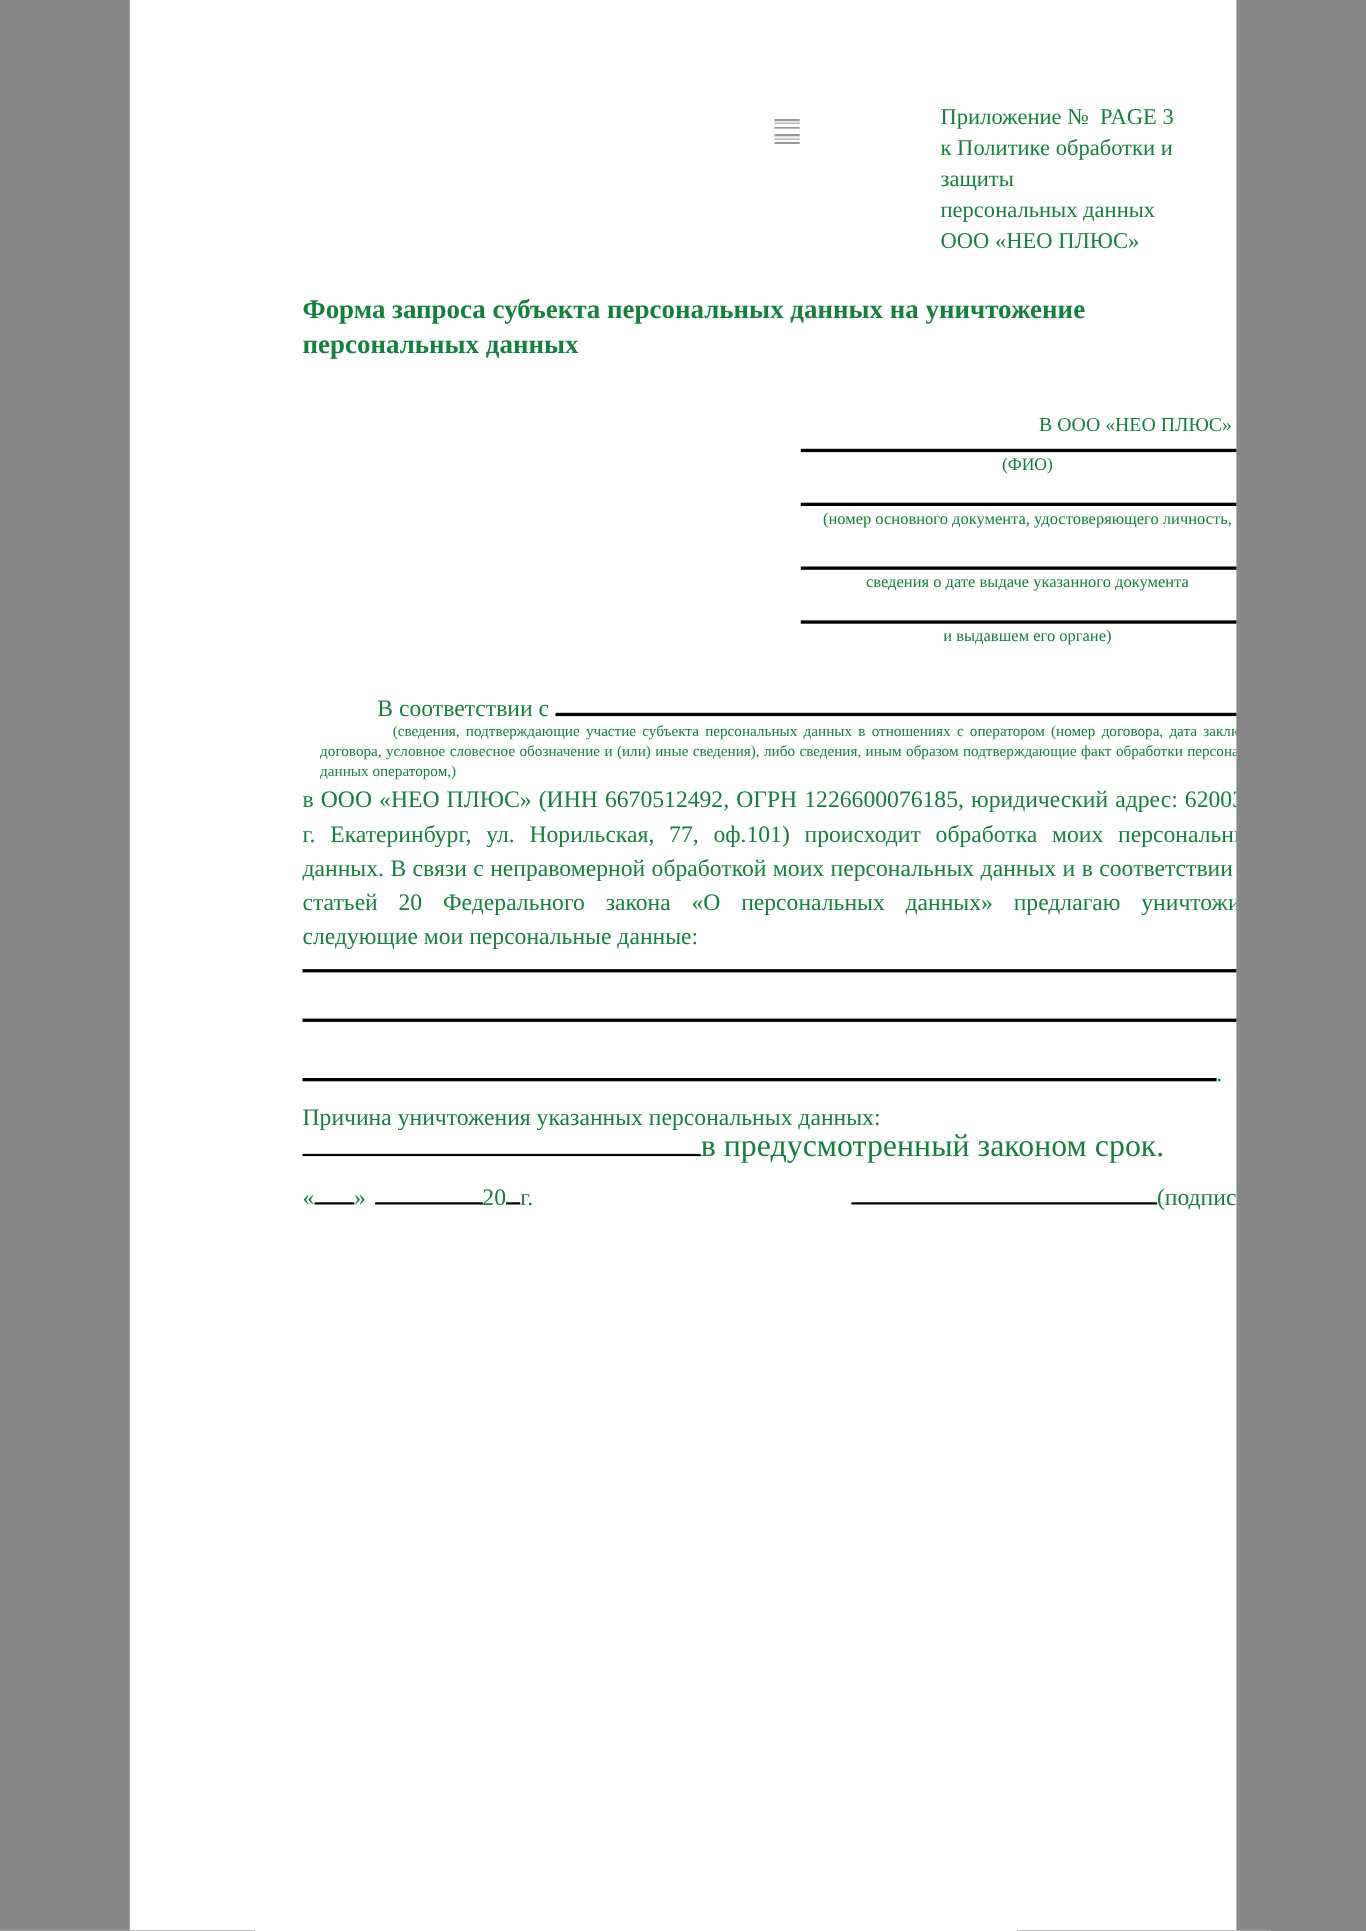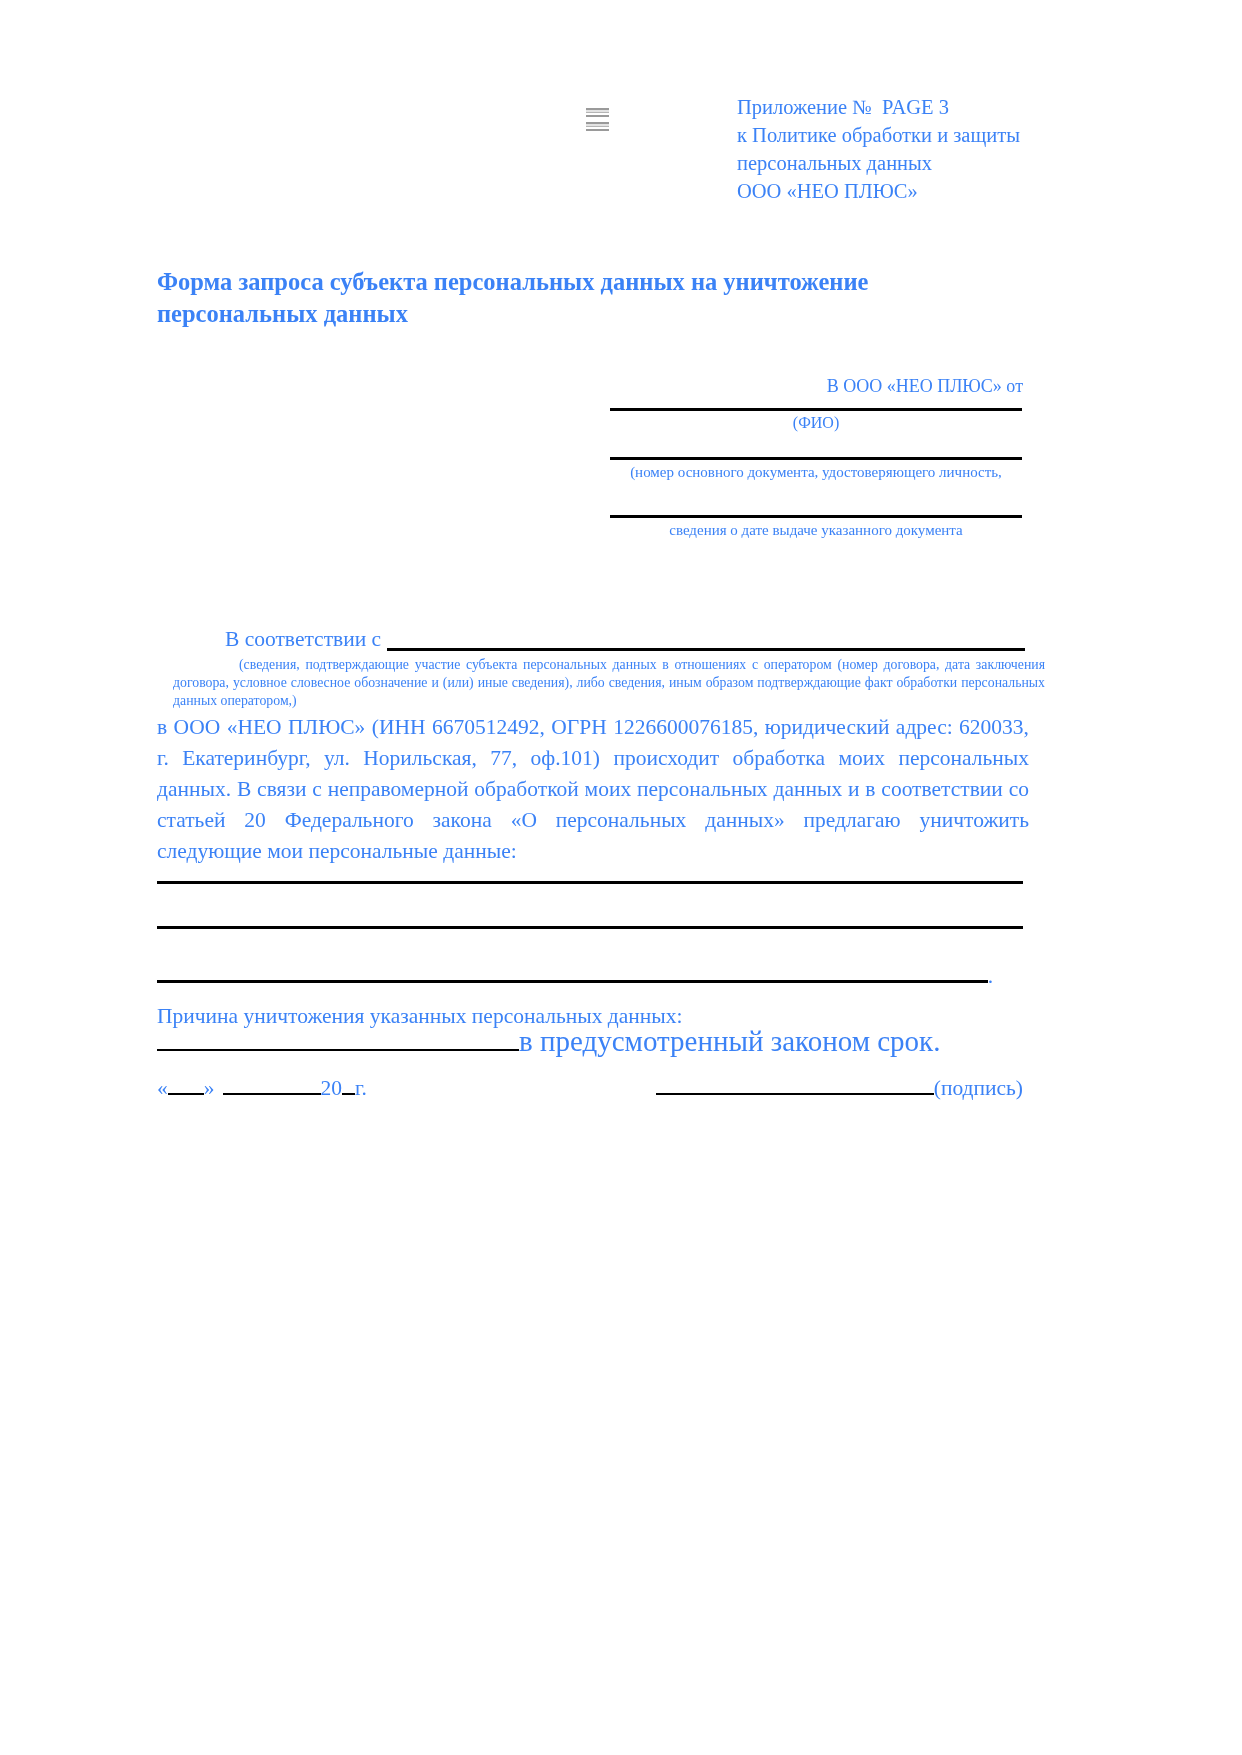--- a/index.html
+++ b/index.html
@@ -1,21 +1,21 @@
 <!DOCTYPE html>
 <html><head>
 <meta charset="utf-8">
 <style>
   html,body{margin:0;padding:0;background:#888;}
   .page{
     position:relative;
-    width:1242px;height:1755px;
+    width:1006px;height:1755px;
     margin:0 auto;
     background:#ffffff;
-    color:#3b82f6;
+    color:#15803d;
     font-family:"Liberation Serif","DejaVu Serif",serif;
     overflow:hidden;
   }
   .pre{white-space:pre-wrap;}
 
   
   .artifact{
     position:absolute;left:586px;top:108px;width:23px;height:23px;
     background:
       repeating-linear-gradient(to bottom,
@@ -47,21 +47,20 @@
   .fill-caption.big{font-size:16px;}
 
   .row-flex{display:flex;align-items:baseline;}
   .indent{display:inline-block;width:68px;flex:0 0 68px;}
   .flexline{flex:1 1 auto;border-bottom:3px solid #000;height:1em;margin-bottom:2px;}
   .blank{display:inline-block;border-bottom:2.6px solid #000;height:1.05em;vertical-align:baseline;}
 
   .accordance{
     position:absolute;left:157px;top:626px;width:868px;
     font-size:21.5px;
-    align-items:center;
   }
   .fineprint{
     position:absolute;left:157px;top:656px;width:872px;
     font-size:13.8px;line-height:18px;text-align:justify;text-indent:66px;margin-left:16px;
   }
   .bodypara{
     position:absolute;left:157px;top:712px;width:872px;
     font-size:21.5px;line-height:31px;text-align:justify;
   }
   .blankline{position:absolute;left:157px;width:866px;border-top:3px solid #000;height:0;}
@@ -101,20 +100,24 @@
     <div class="fill-caption big">(ФИО)</div>
   </div>
   <div class="fill-row" style="top:457px">
     <div class="fill-line"></div>
     <div class="fill-caption">(номер основного документа, удостоверяющего личность,</div>
   </div>
   <div class="fill-row" style="top:515px">
     <div class="fill-line"></div>
     <div class="fill-caption">сведения о дате выдаче указанного документа</div>
   </div>
+  <div class="fill-row" style="top:564px">
+    <div class="fill-line"></div>
+    <div class="fill-caption">и выдавшем его органе)</div>
+  </div>
 
   <div class="accordance row-flex">
     <span class="indent"></span>
     <span class="pre">В соответствии с </span>
     <span class="flexline"></span>
   </div>
 
   <div class="fineprint">(сведения, подтверждающие участие субъекта персональных данных в отношениях с оператором (номер договора, дата заключения договора, условное словесное обозначение и (или) иные сведения), либо сведения, иным образом подтверждающие факт обработки персональных данных оператором,)</div>
 
   <div class="bodypara">в ООО «НЕО ПЛЮС» (ИНН 6670512492, ОГРН 1226600076185, юридический адрес: 620033, г. Екатеринбург, ул. Норильская, 77, оф.101) происходит обработка моих персональных данных. В связи с неправомерной обработкой моих персональных данных и в соответствии со статьей 20 Федерального закона «О персональных данных» предлагаю уничтожить следующие мои персональные данные:</div>

